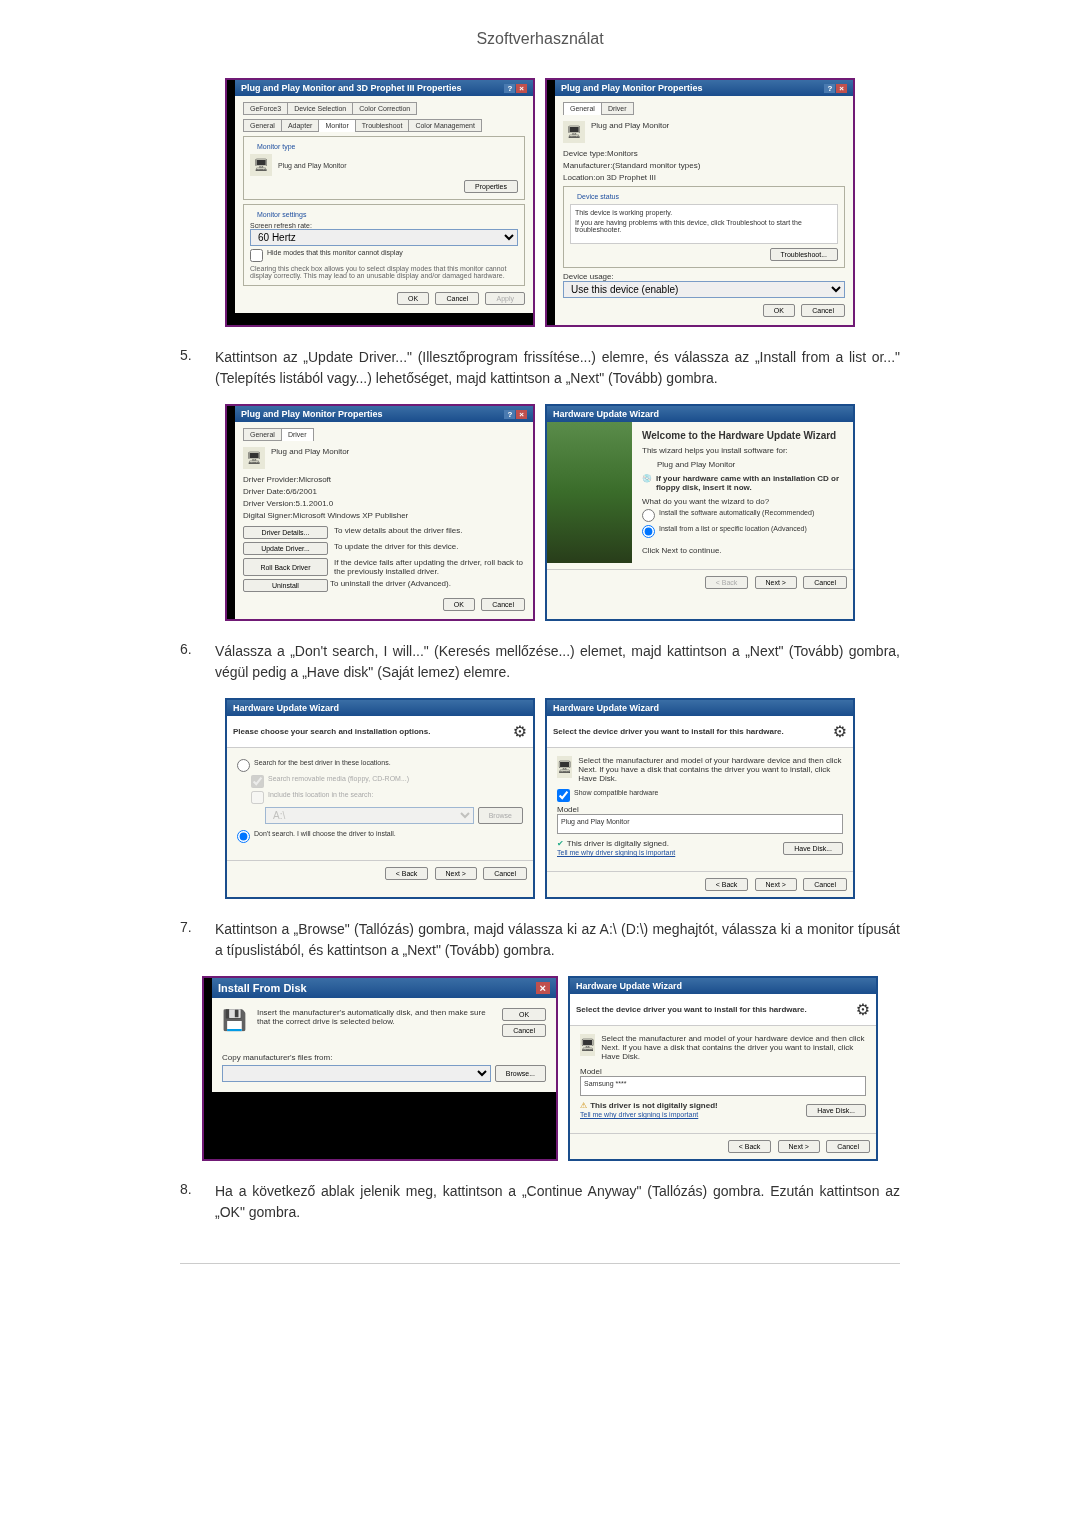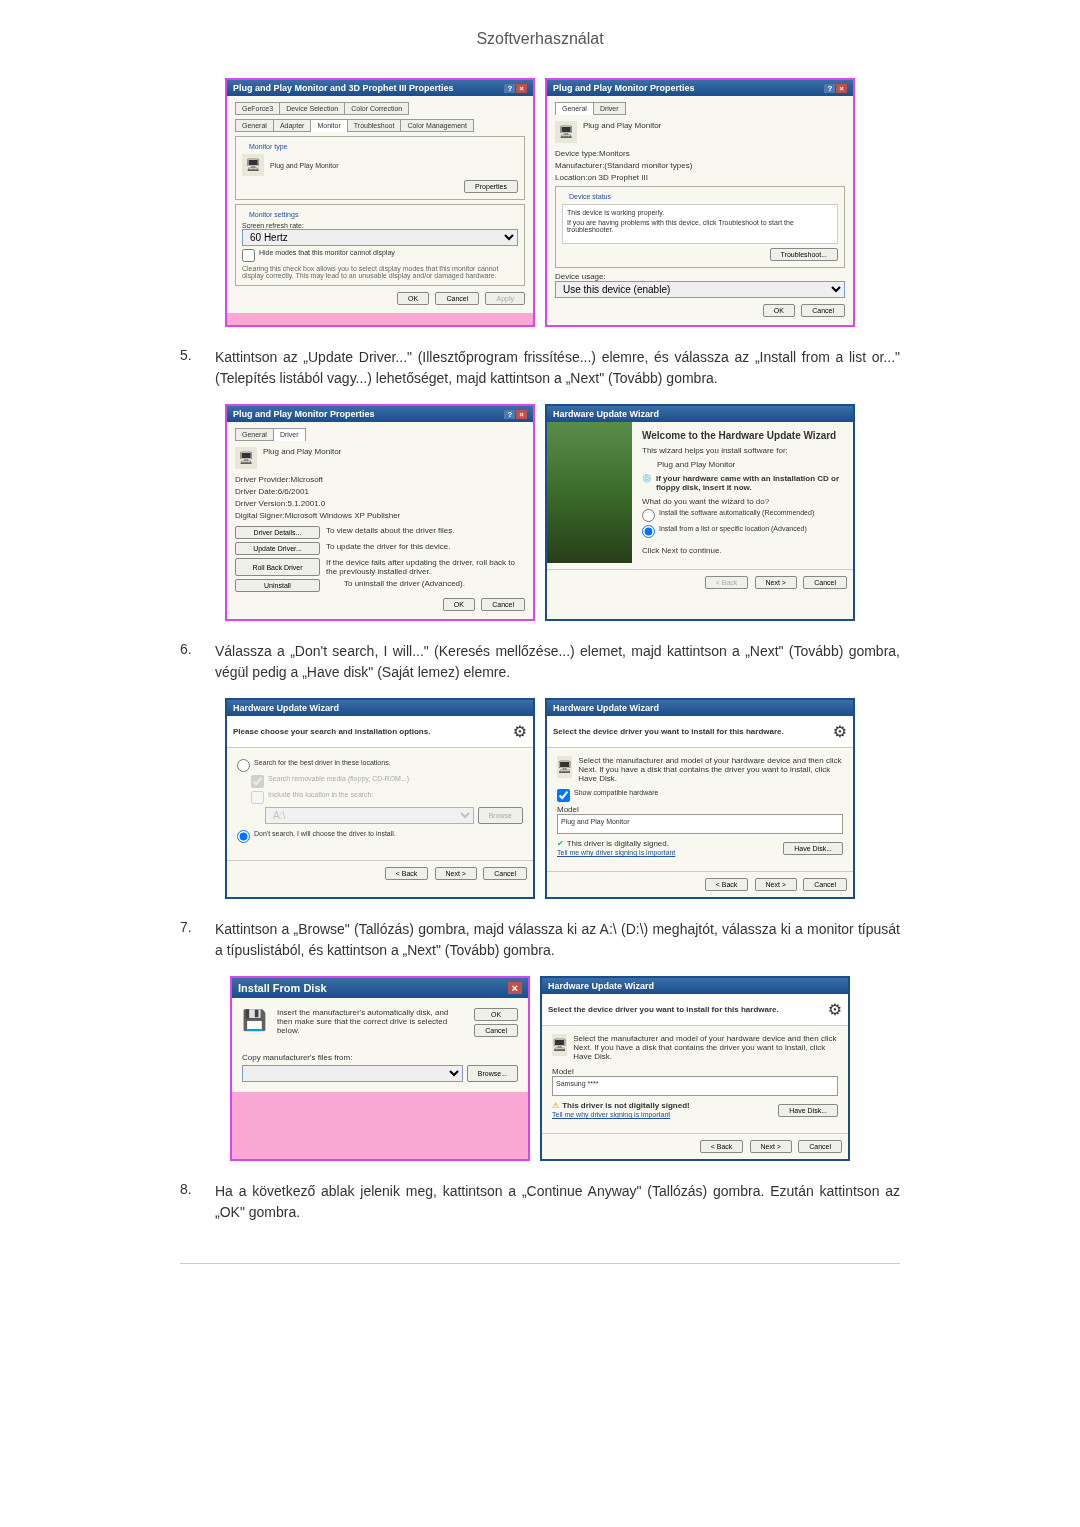--- a/index.html
+++ b/index.html
@@ -33,24 +33,25 @@
       font-size: 14px;
       line-height: 1.5;
     }
     .screenshot-row {
       display: flex;
       gap: 10px;
       justify-content: center;
       margin: 10px 0;
     }
     .dialog {
-      border: 2px solid #d946ef;
+      border: 2px solid #701a75;
       font-size: 8px;
-      background: #f9a8d4;
+      background: #000000;
       width: 310px;
+      padding-left: 8px;
     }
     .dialog-title {
       background: linear-gradient(#3a6ea5, #1a4d8c);
       color: #fff;
       padding: 3px 6px;
       font-weight: bold;
       display: flex;
       justify-content: space-between;
       font-size: 9px;
     }
@@ -302,21 +303,21 @@
         <div class="row">
             <button class="btn" style="width:85px">Update Driver...</button>
             <span style="flex:1;margin-left:6px">To update the driver for this device.</span>
           </div>
         <div class="row">
             <button class="btn" style="width:85px">Roll Back Driver</button>
             <span style="flex:1;margin-left:6px">If the device fails after updating the driver, roll back to the previously installed driver.</span>
           </div>
         <div class="row">
             <button class="btn" style="width:85px">Uninstall</button>
-            <span style="flex:1;margin-left:24px">To uninstall the driver (Advanced).</span>
+            <span style="flex:1;margin-left:2px">To uninstall the driver (Advanced).</span>
           </div>
         <div class="btn-row">
           <button class="btn">OK</button>
           <button class="btn">Cancel</button>
         </div>
       </div>
     </div>
 
     <div class="wizard">
       <div class="dialog-title">
@@ -434,21 +435,21 @@
       </div>
     </div>
   </div>
 
   <div class="step">
     <div class="step-num">7.</div>
     <div class="step-text">Kattintson a „Browse" (Tallózás) gombra, majd válassza ki az A:\ (D:\) meghajtót, válassza ki a monitor típusát a típuslistából, és kattintson a „Next" (Tovább) gombra.</div>
   </div>
 
   <div class="screenshot-row">
-    <div class="dialog" style="width:300px">
+    <div class="dialog" style="width:356px">
       <div class="install-title">
           <span>Install From Disk</span>
           <span>×</span>
         </div>
       <div class="install-body">
         <span style="font-size:20px">💾</span>
         <div style="flex:1">
           <div>Insert the manufacturer's automatically disk, and then make sure that the correct drive is selected below.</div>
         </div>
         <div style="display:flex;flex-direction:column;gap:3px">

